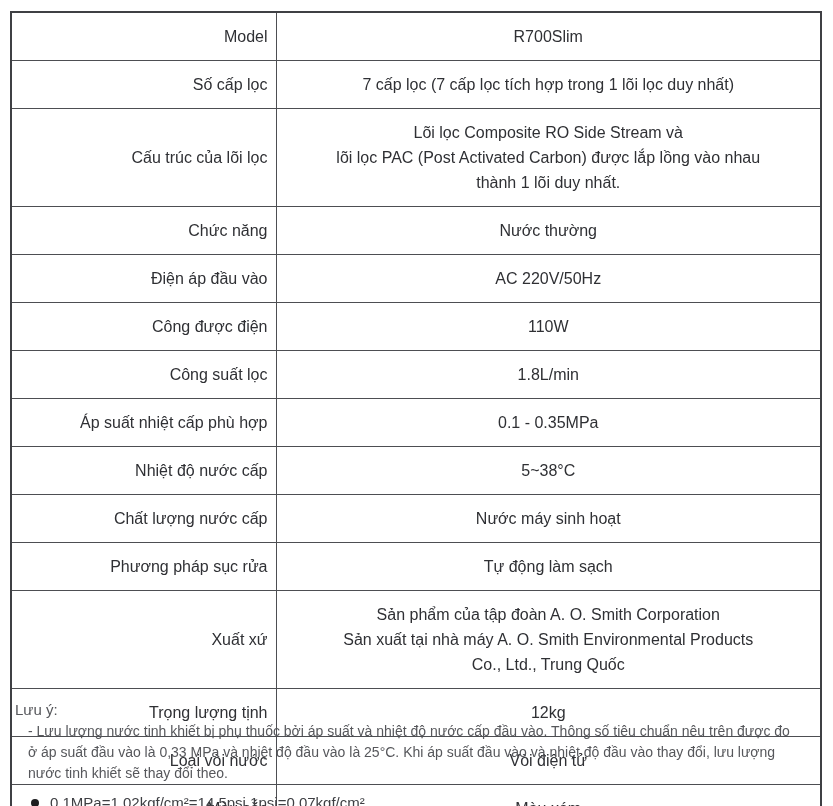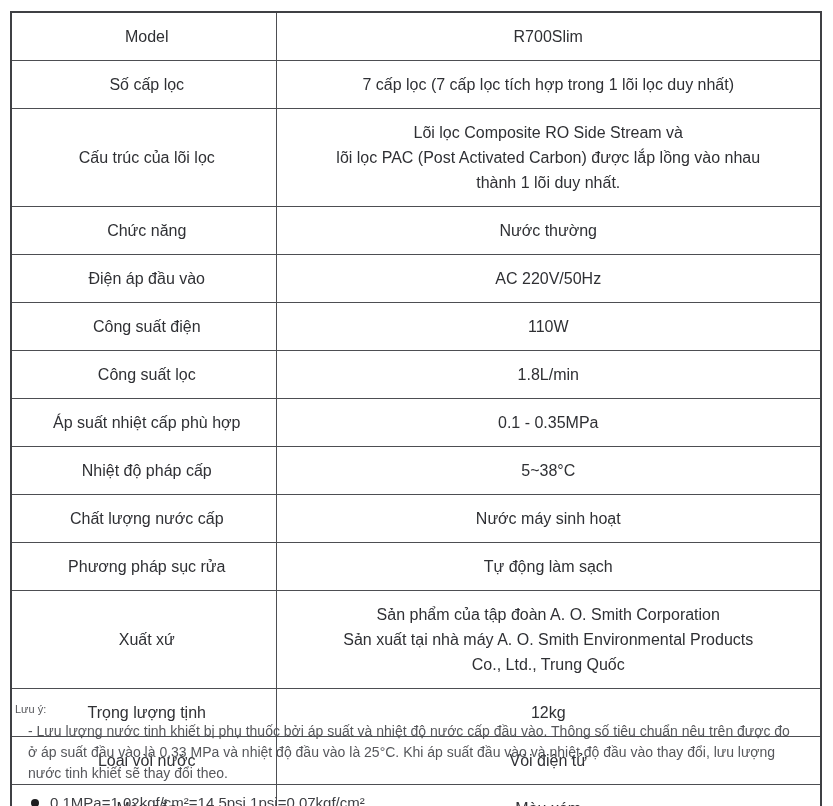--- a/index.html
+++ b/index.html
@@ -23,36 +23,36 @@
   }
   .spec-table td {
     border: 1px solid #4d4e52;
     font-size: 16px;
     vertical-align: middle;
     color: #2f3034;
   }
   .spec-table tr.single { height: 34px; }
   td.label-cell {
     width: 265px;
-    text-align: center;
+    text-align: right;
     padding: 4px 8px 4px 14px;
     line-height: 21px;
   }
   td.value-cell {
     text-align: center;
     padding: 11px 10px;
     line-height: 25px;
     white-space: pre-line;
   }
 
   
   .notes { position: absolute; left: 0; top: 701px; color: #56575b; }
   .notes-heading {
     margin-left: 15px;
-    font-size: 11px;
+    font-size: 15px;
     line-height: 17px;
     margin-bottom: 3px;
   }
   .dash-note {
     margin-left: 28px;
     width: 800px;
     font-size: 14px;
     line-height: 21px;
     white-space: pre-line;
   }
@@ -95,33 +95,33 @@
         </tr>
         <tr class="single">
           <td class="label-cell">Chức năng</td>
           <td class="value-cell">Nước thường</td>
         </tr>
         <tr class="single">
           <td class="label-cell">Điện áp đầu vào</td>
           <td class="value-cell">AC 220V/50Hz</td>
         </tr>
         <tr class="single">
-          <td class="label-cell">Công suất điện</td>
+          <td class="label-cell">Công được điện</td>
           <td class="value-cell">110W</td>
         </tr>
         <tr class="single">
           <td class="label-cell">Công suất lọc</td>
           <td class="value-cell">1.8L/min</td>
         </tr>
         <tr class="single">
           <td class="label-cell">Áp suất nhiệt cấp phù hợp</td>
           <td class="value-cell">0.1 - 0.35MPa</td>
         </tr>
         <tr class="single">
-          <td class="label-cell">Nhiệt độ pháp cấp</td>
+          <td class="label-cell">Nhiệt độ nước cấp</td>
           <td class="value-cell">5~38°C</td>
         </tr>
         <tr class="single">
           <td class="label-cell">Chất lượng nước cấp</td>
           <td class="value-cell">Nước máy sinh hoạt</td>
         </tr>
         <tr class="single">
           <td class="label-cell">Phương pháp sục rửa</td>
           <td class="value-cell">Tự động làm sạch</td>
         </tr>

